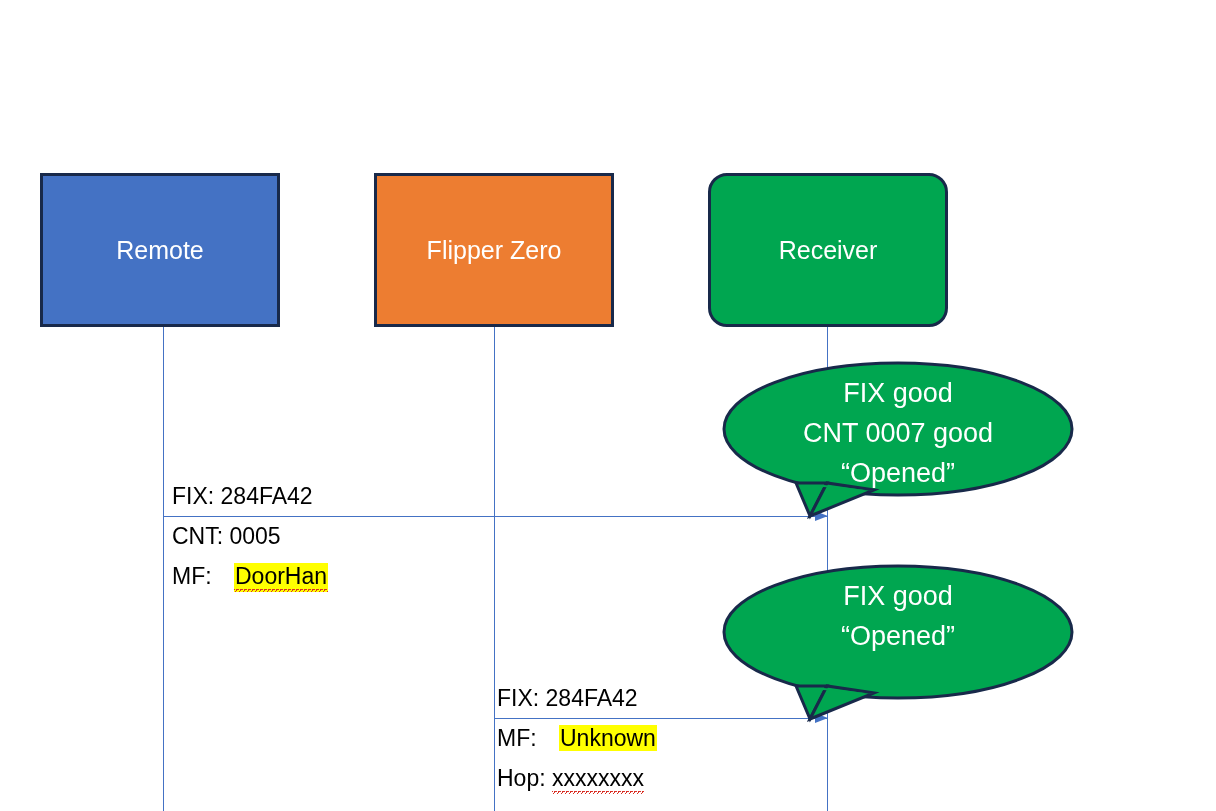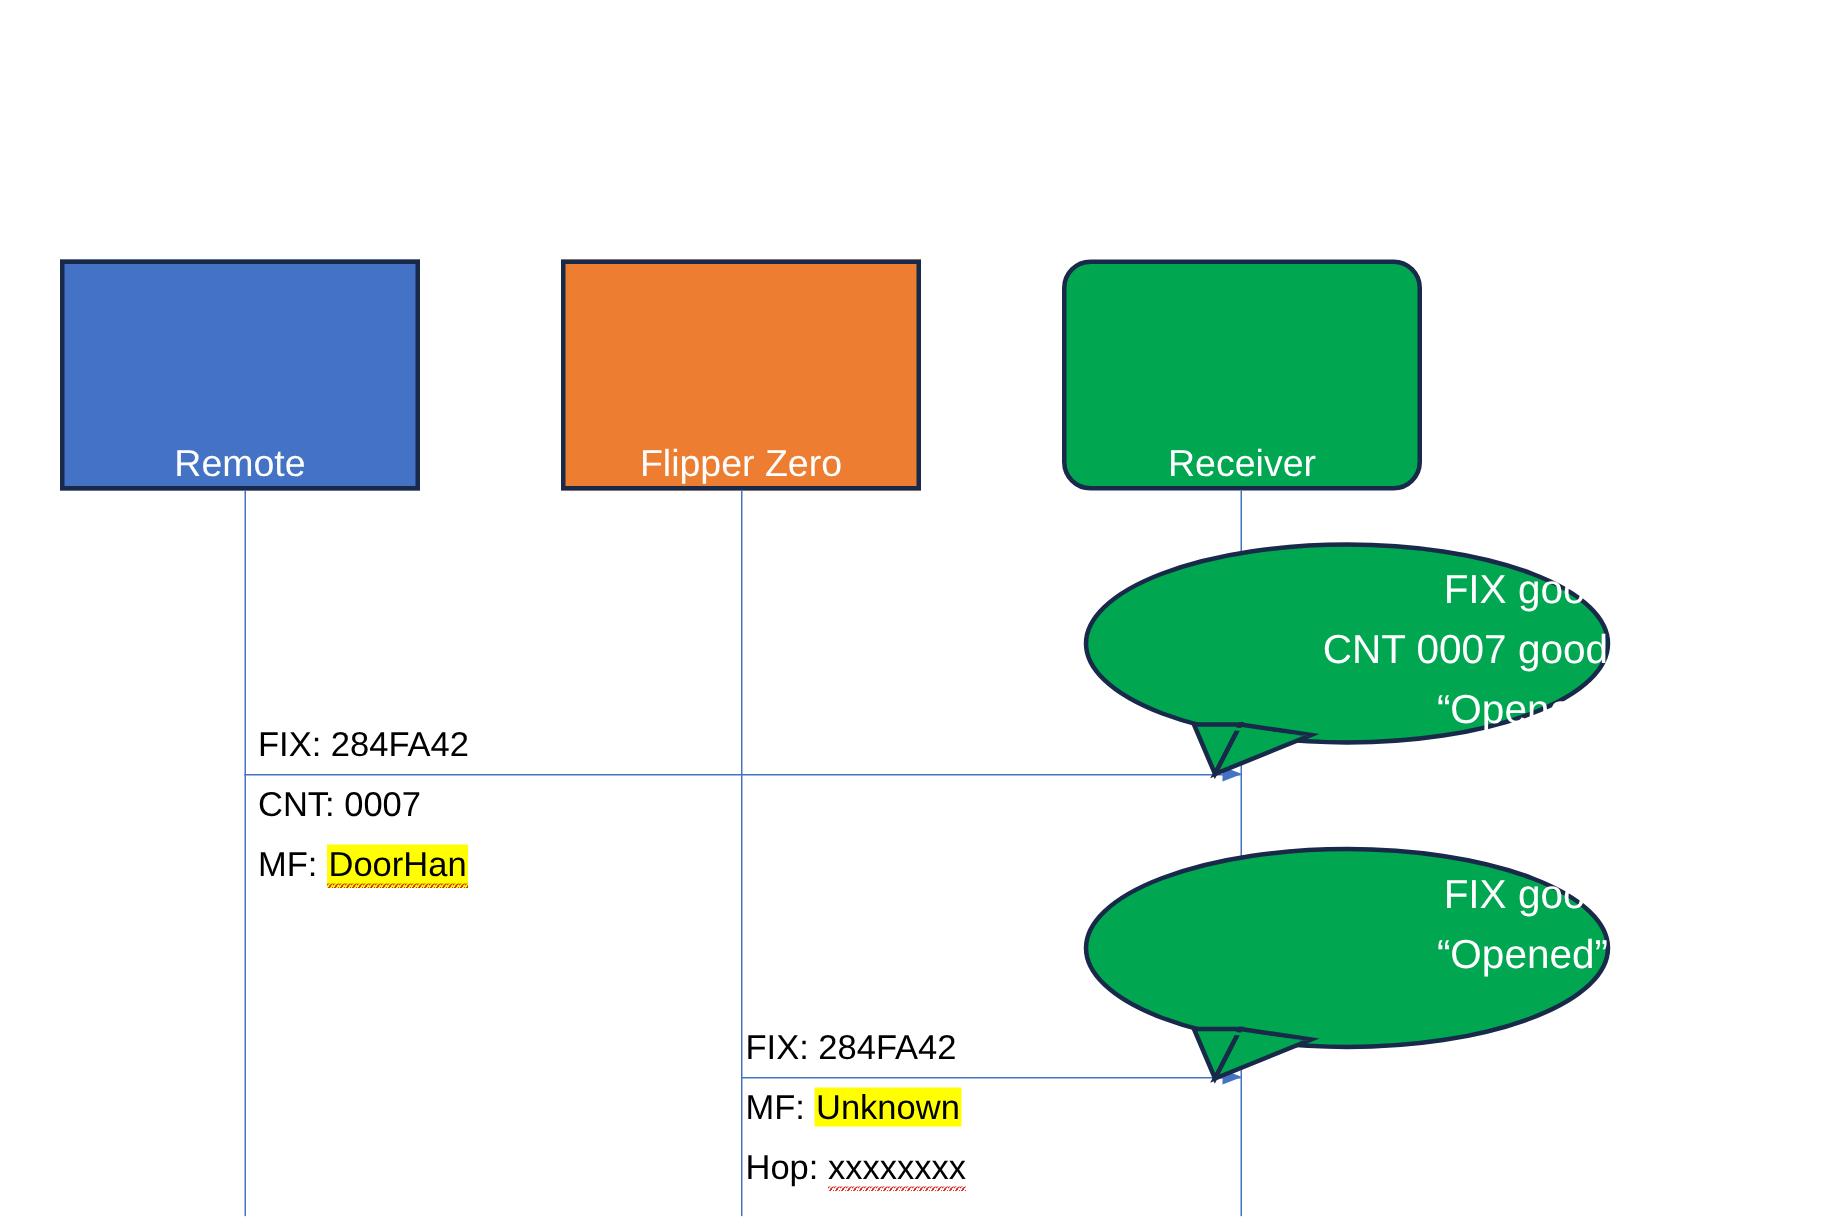--- a/index.html
+++ b/index.html
@@ -30,21 +30,21 @@
     letter-spacing: -0.5px;
     white-space: nowrap;
   }
 
   
   .actor-box {
     position: absolute;
     border: 3px solid #18294a;
     box-sizing: border-box;
     display: flex;
-    align-items: flex-end;
+    align-items: center;
     justify-content: center;
     color: #ffffff;
     font-size: 25px;
     font-weight: 400;
   }
   #actor-remote {
     left: 40px;  top: 173px;  width: 240px; height: 154px;
     background: #4472C4;
   }
   #actor-flipper {
@@ -93,40 +93,41 @@
     line-height: 40px;
     color: #000000;
     white-space: nowrap;
   }
   #msg-block-1 { left: 172px; top: 476px; }
   #msg-block-2 { left: 497px; top: 678px; }
   .msg-line { display: block; height: 40px; }
   .hl {
     background: #FFFF00;
     padding: 0 1px;
+    margin-left: 16px;
   }
   .squiggle {
     background-image:
       repeating-linear-gradient(125deg,
         #d93025 0px, #d93025 1.1px,
         rgba(0,0,0,0) 1.1px, rgba(0,0,0,0) 2.2px);
     background-repeat: repeat-x;
     background-size: 4px 3px;
     background-position: 0 bottom;
     padding-bottom: 3px;
   }
 
   
   .bubble { position: absolute; }
   .bubble svg { display: block; overflow: visible; }
   .bubble-text {
     position: absolute;
     left: 0; top: 0;
     width: 348px;
-    text-align: right;
+    text-align: center;
     color: #ffffff;
     font-size: 27px;
     line-height: 40px;
     pointer-events: none;
   }
   #bubble-1 { left: 724px; top: 363px; }
   #bubble-2 { left: 724px; top: 566px; }
   #bubble-1 .bubble-text { padding-top: 10px; }
   #bubble-2 .bubble-text { padding-top: 10px; }
   .bubble-line { display: block; }
@@ -149,21 +150,21 @@
 
   <div class="lifeline" id="lifeline-remote"></div>
   <div class="lifeline" id="lifeline-flipper"></div>
   <div class="lifeline" id="lifeline-receiver"></div>
 
   <div class="msg-arrow" id="arrow-remote-to-receiver"></div>
   <div class="msg-arrow" id="arrow-flipper-to-receiver"></div>
 
   <div class="msg-block" id="msg-block-1">
     <span class="msg-line"><span>FIX: </span><span>284FA42</span></span>
-    <span class="msg-line"><span>CNT: </span><span>0007</span></span>
+    <span class="msg-line"><span>CNT: </span><span>0005</span></span>
     <span class="msg-line"><span>MF: </span><span class="hl squiggle">DoorHan</span></span>
   </div>
 
   <div class="msg-block" id="msg-block-2">
     <span class="msg-line"><span>FIX: </span><span>284FA42</span></span>
     <span class="msg-line"><span>MF: </span><span class="hl">Unknown</span></span>
     <span class="msg-line"><span>Hop: </span><span class="squiggle">xxxxxxxx</span></span>
   </div>
 
   <div class="bubble" id="bubble-1">

